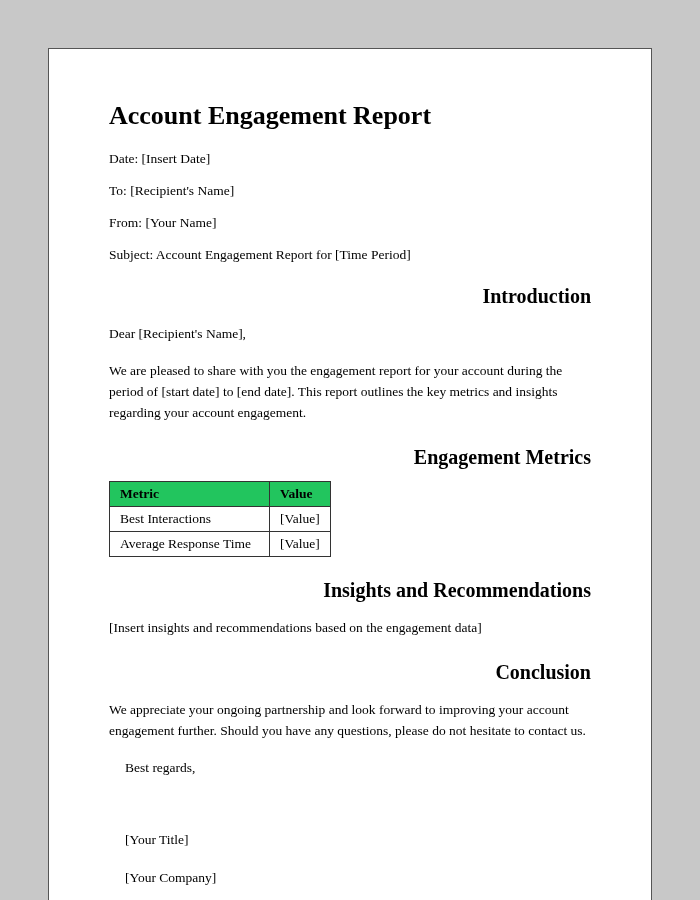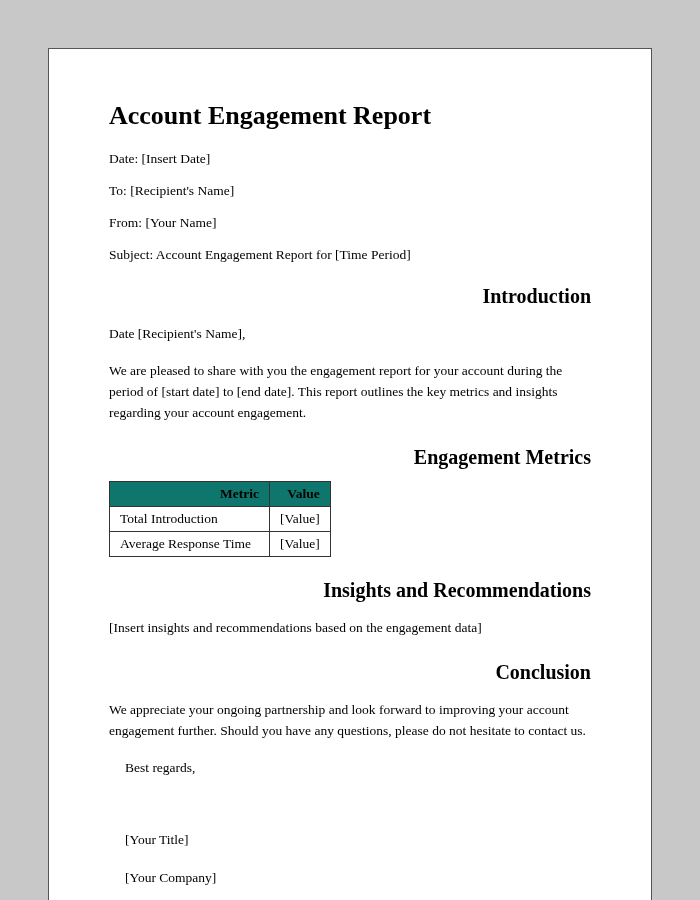--- a/index.html
+++ b/index.html
@@ -63,22 +63,22 @@
     .metrics-table th,
     .metrics-table td {
       border: 1px solid #333;
       padding: 4px 10px;
       font-size: 13.5px;
       font-family: Georgia, serif;
     }
 
     .metrics-table th {
       font-weight: bold;
-      text-align: right;
-      background: #0f766e;
+      text-align: left;
+      background: #22c55e;
     }
 
     .metrics-table td:first-child {
       min-width: 160px;
     }
 
     .metrics-table td:last-child {
       min-width: 60px;
       text-align: right;
     }
@@ -100,36 +100,36 @@
 
   <div class="report-title">Account Engagement Report</div>
 
   <div class="meta-line">Date: [Insert Date]</div>
   <div class="meta-line">To: [Recipient's Name]</div>
   <div class="meta-line">From: [Your Name]</div>
   <div class="meta-line">Subject: Account Engagement Report for [Time Period]</div>
 
   <div class="section-heading">Introduction</div>
 
-  <div class="body-text">Date [Recipient's Name],</div>
+  <div class="body-text">Dear [Recipient's Name],</div>
 
   <div class="body-text">We are pleased to share with you the engagement report for your account during the period of [start date] to [end date]. This report outlines the key metrics and insights regarding your account engagement.</div>
 
   <div class="section-heading">Engagement Metrics</div>
 
   <table class="metrics-table">
     <thead>
       <tr>
         <th>Metric</th>
         <th>Value</th>
       </tr>
     </thead>
     <tbody id="metrics-tbody">
     <tr>
-          <td>Total Introduction</td>
+          <td>Best Interactions</td>
           <td>[Value]</td>
         </tr>
         <tr>
           <td>Average Response Time</td>
           <td>[Value]</td>
         </tr>
       </tbody>
   </table>
 
   <div class="section-heading">Insights and Recommendations</div>

